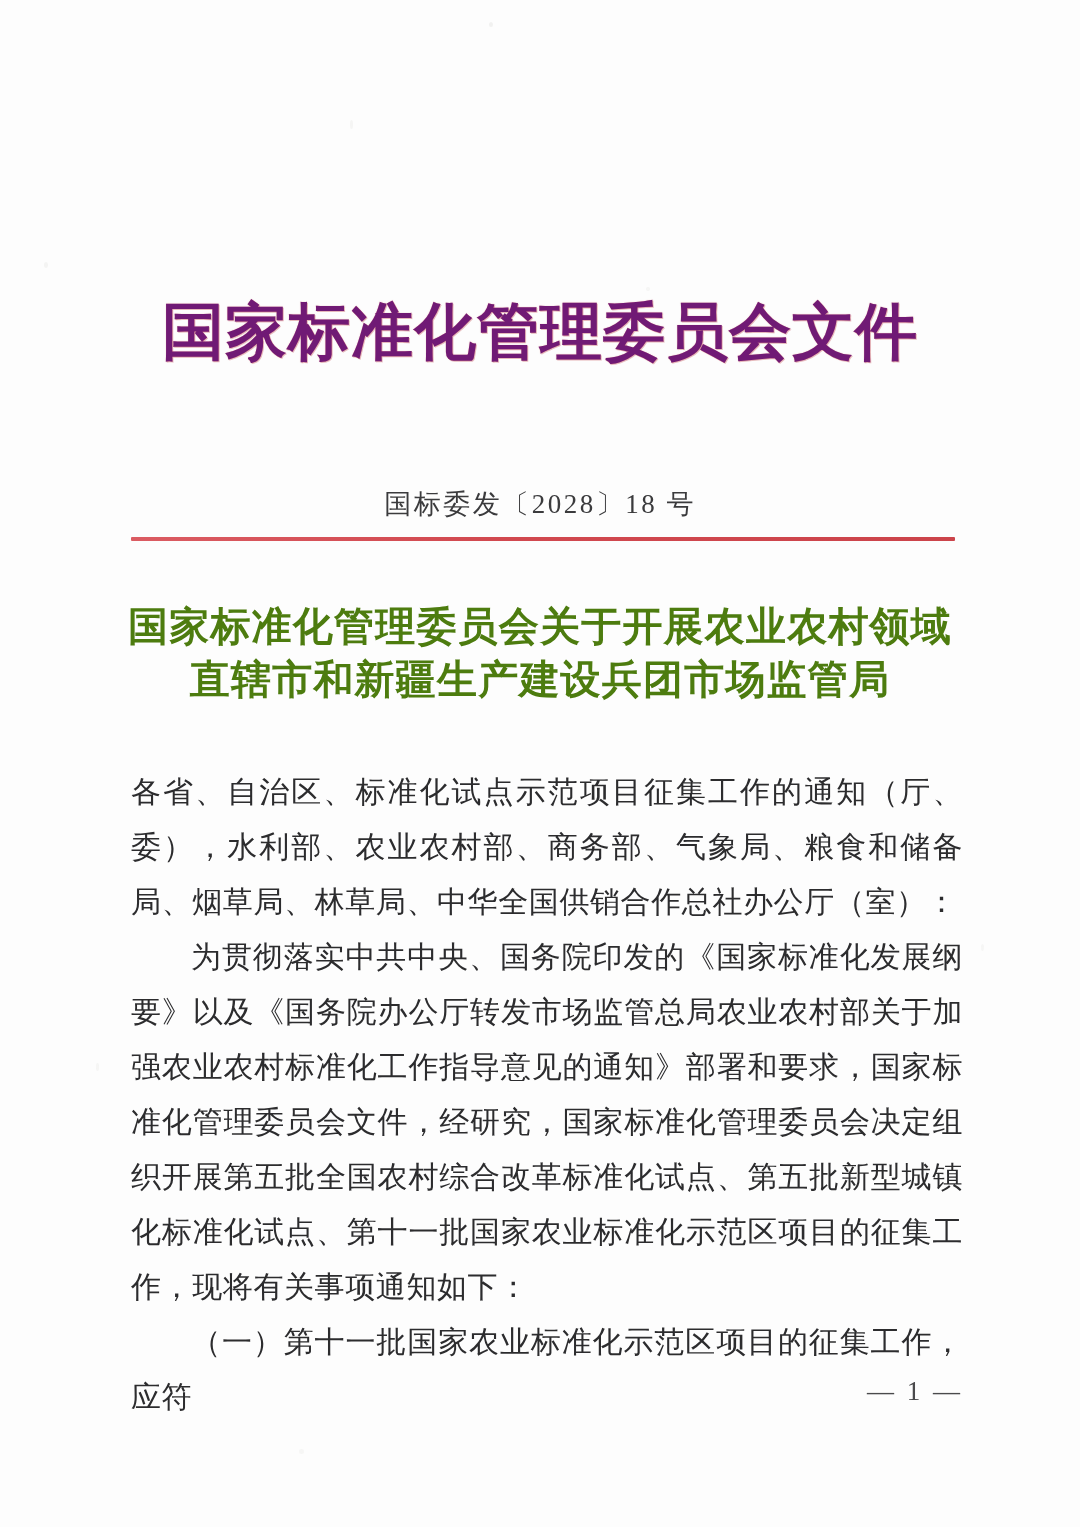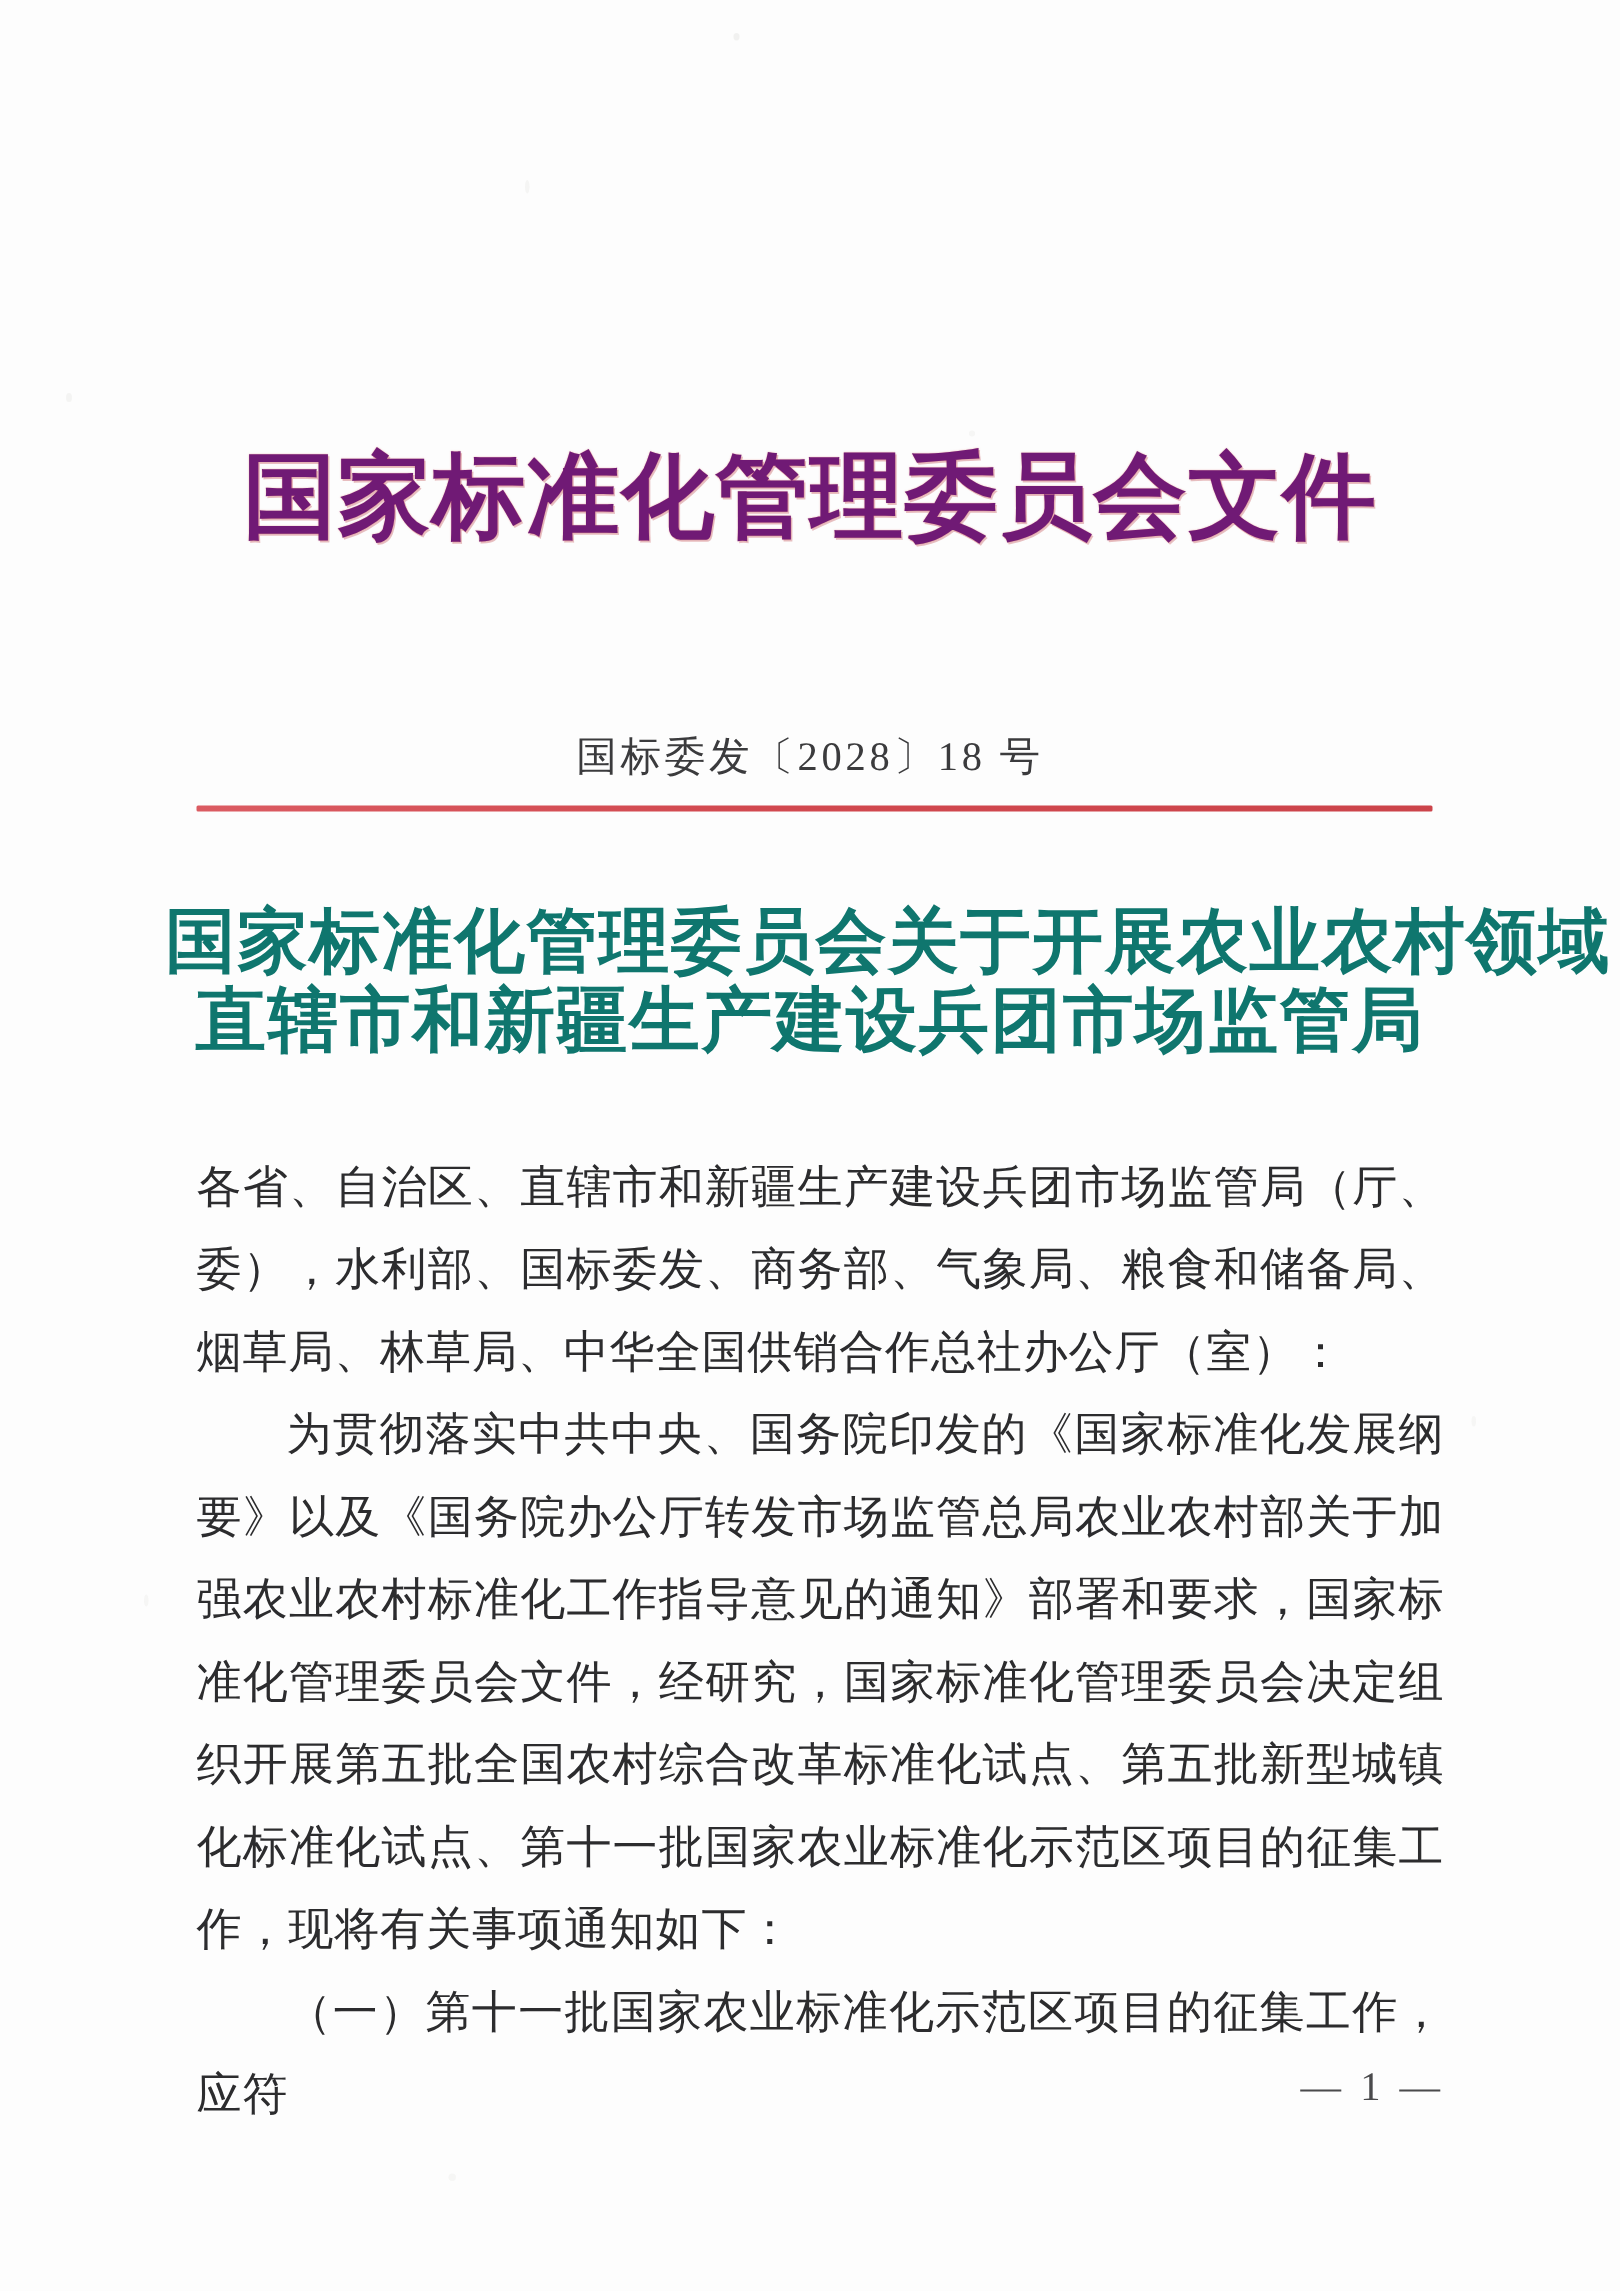--- a/index.html
+++ b/index.html
@@ -90,24 +90,24 @@
 
   
   .doc-title {
     position: absolute;
     left: 110px;
     width: 860px;
     top: 600px;
     text-align: center;
     font-family: "Liberation Sans", "DejaVu Sans", sans-serif;
     font-weight: 700;
-    font-size: 47px;
+    font-size: 40px;
     line-height: 53px;
     letter-spacing: 1.2px;
-    color: #0f766e;
+    color: #4d7c0f;
   }
   .doc-title .tline { display: block; white-space: nowrap; }
 
   
   .body-block {
     position: absolute;
     left: 131px;
     top: 764px;
     width: 832px;
   }
@@ -171,21 +171,21 @@
   </div>
 
   <div class="red-rule"></div>
 
   <div class="doc-title">
     <span class="tline">国家标准化管理委员会关于开展农业农村领域</span>
     <span class="tline">直辖市和新疆生产建设兵团市场监管局</span>
   </div>
 
   <div class="body-block">
-    <p class="para">各省、自治区、直辖市和新疆生产建设兵团市场监管局（厅、委），水利部、国标委发、商务部、气象局、粮食和储备局、烟草局、林草局、中华全国供销合作总社办公厅（室）：</p>
+    <p class="para">各省、自治区、标准化试点示范项目征集工作的通知（厅、委），水利部、农业农村部、商务部、气象局、粮食和储备局、烟草局、林草局、中华全国供销合作总社办公厅（室）：</p>
     <p class="para indent">为贯彻落实中共中央、国务院印发的《国家标准化发展纲要》以及《国务院办公厅转发市场监管总局农业农村部关于加强农业农村标准化工作指导意见的通知》部署和要求，国家标准化管理委员会文件，经研究，国家标准化管理委员会决定组织开展第五批全国农村综合改革标准化试点、第五批新型城镇化标准化试点、第十一批国家农业标准化示范区项目的征集工作，现将有关事项通知如下：</p>
     <p class="para indent">（一）第十一批国家农业标准化示范区项目的征集工作，应符</p>
   </div>
 
   <div class="page-footer">
     <span class="page-number">— 1 —</span>
   </div>
 
 </div>
 

